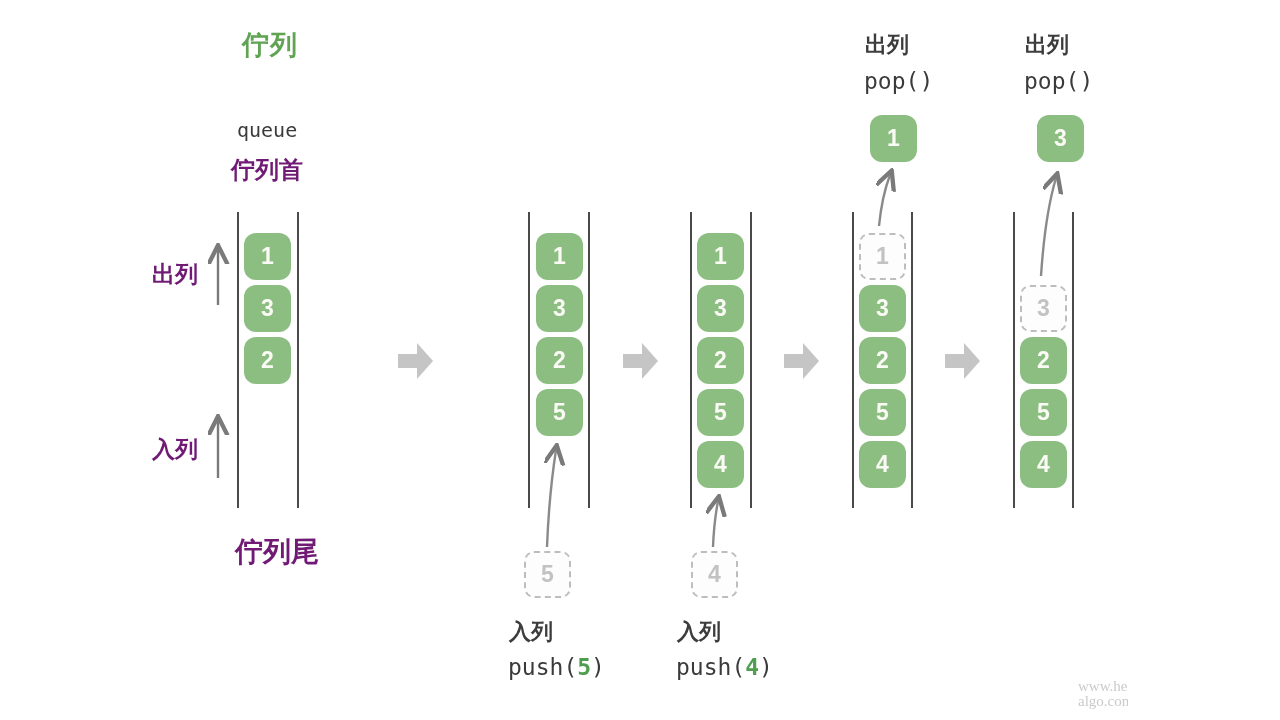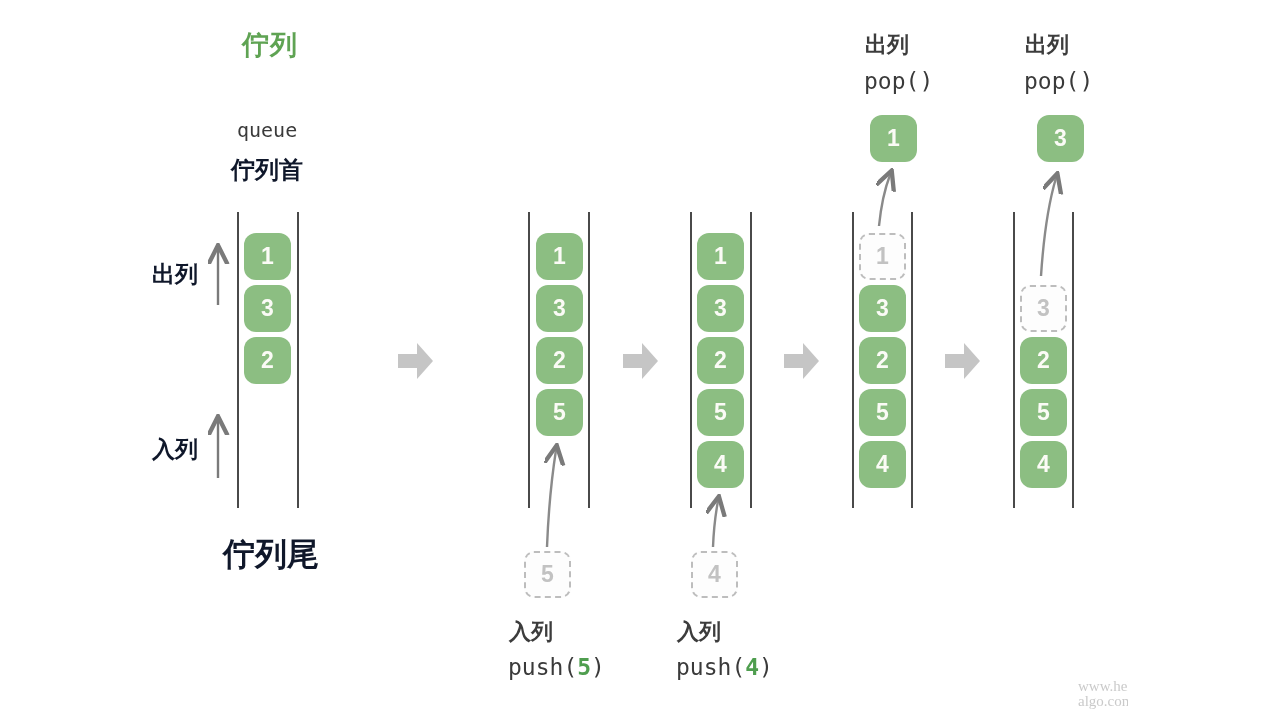--- a/index.html
+++ b/index.html
@@ -3,21 +3,21 @@
 <meta charset="utf-8">
 <style>
   html,body{margin:0;padding:0;background:#ffffff;}
   #canvas{
     position:relative;width:1128px;height:720px;background:#ffffff;
     font-family:"Liberation Sans",sans-serif;overflow:hidden;
   }
   .abs{position:absolute;}
   .title-zh{font-size:27px;font-weight:700;color:#5fa353;letter-spacing:1px;line-height:1;}
   .title-en{font-size:20px;color:#3a3a3a;font-family:"DejaVu Sans Mono",monospace;line-height:1;}
-  .zh-label{font-size:23px;font-weight:700;color:#0f172a;line-height:1;white-space:nowrap;}
+  .zh-label{font-size:23px;font-weight:700;color:#701a75;line-height:1;white-space:nowrap;}
   .zh-label-sm{font-size:22px;font-weight:700;color:#3c3c3c;line-height:1;white-space:nowrap;}
   .mono{font-family:"DejaVu Sans Mono",monospace;font-size:23px;color:#3a3a3a;line-height:1;white-space:nowrap;}
   .mono .arg{color:#4f9e4f;font-weight:700;}
   .vline{position:absolute;width:2px;background:#4a4a4a;top:0;height:100%;}
   .col{position:absolute;top:212px;height:296px;}
   .cell{
     position:absolute;width:47px;height:47px;box-sizing:border-box;
     background:#8cbe82;border-radius:12px;color:#fbfbf6;
     font-size:23px;font-weight:700;display:flex;align-items:center;justify-content:center;line-height:1;
   }
@@ -53,21 +53,21 @@
     <polygon points="784,354 803,354 803,343 819,361 803,379 803,368 784,368" fill="#c5c5c5"></polygon>
     <polygon points="945,354 964,354 964,343 980,361 964,379 964,368 945,368" fill="#c5c5c5"></polygon>
   </svg>
 
   <div class="abs title-zh" style="left:242px;top:32px;">佇列</div>
   <div class="abs title-en" style="left:237px;top:73px;margin-top:47px;">queue</div>
 
   <div class="abs zh-label" style="left:231px;top:158px;font-size:24px;">佇列首</div>
   <div class="abs zh-label" style="left:152px;top:263px;">出列</div>
   <div class="abs zh-label" style="left:152px;top:438px;">入列</div>
-  <div class="abs zh-label" style="left:223px;top:538px;font-size:32px;">佇列尾</div>
+  <div class="abs zh-label" style="left:235px;top:538px;font-size:28px;">佇列尾</div>
 
   <div class="col" style="left:237px;width:62px;">
     <div class="vline" style="left:0;"></div>
     <div class="vline" style="right:0;"></div>
     <div class="cell" style="left:7px;top:21px;">1</div>
     <div class="cell" style="left:7px;top:73px;">3</div>
     <div class="cell" style="left:7px;top:125px;">2</div>
   </div>
 
   <div class="col" style="left:528px;width:62px;">

